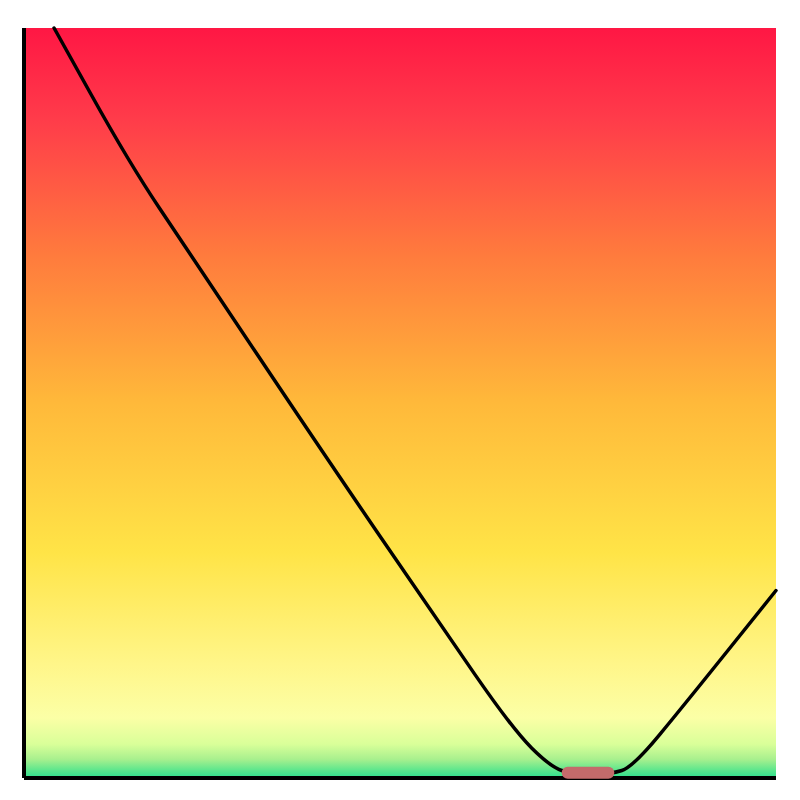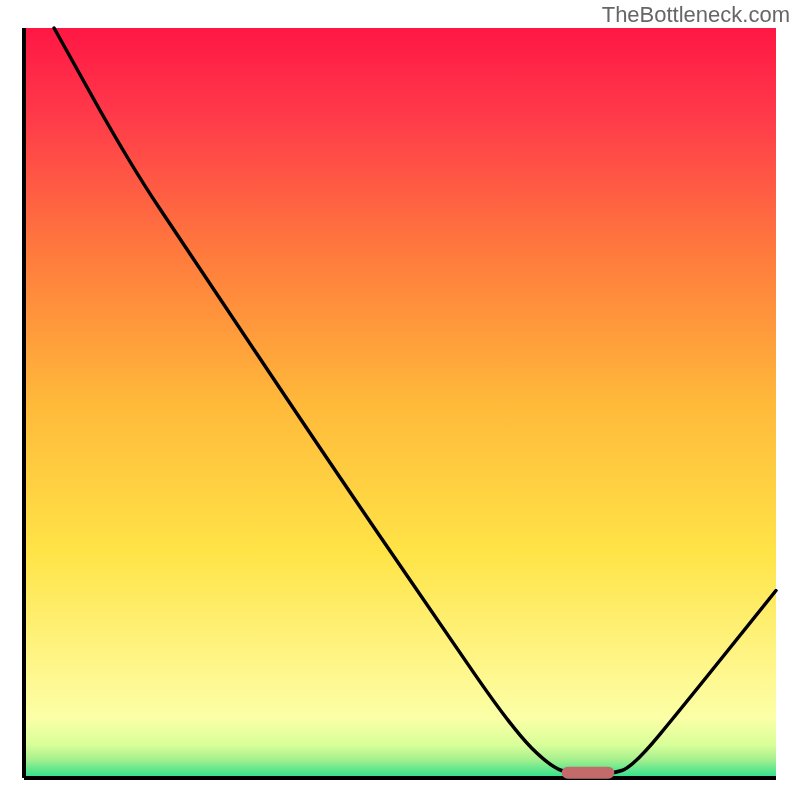--- a/index.html
+++ b/index.html
@@ -25,21 +25,20 @@
     z-index: 10;
   }
   svg {
     display: block;
   }
 </style>
 </head>
 <body>
 
 <div class="chart-container">
-  <div class="watermark">TheBottleneck.com</div>
   <svg id="chart-svg" width="800" height="800" viewBox="0 0 800 800">
       <defs>
         <linearGradient id="bg-grad" x1="0" y1="0" x2="0" y2="1">
           <stop offset="0%" stop-color="#ff1744"></stop>
           <stop offset="12%" stop-color="#ff3b4a"></stop>
           <stop offset="30%" stop-color="#ff7a3d"></stop>
           <stop offset="50%" stop-color="#ffb93a"></stop>
           <stop offset="70%" stop-color="#ffe447"></stop>
           <stop offset="85%" stop-color="#fff68a"></stop>
           <stop offset="92%" stop-color="#fbffa6"></stop>

